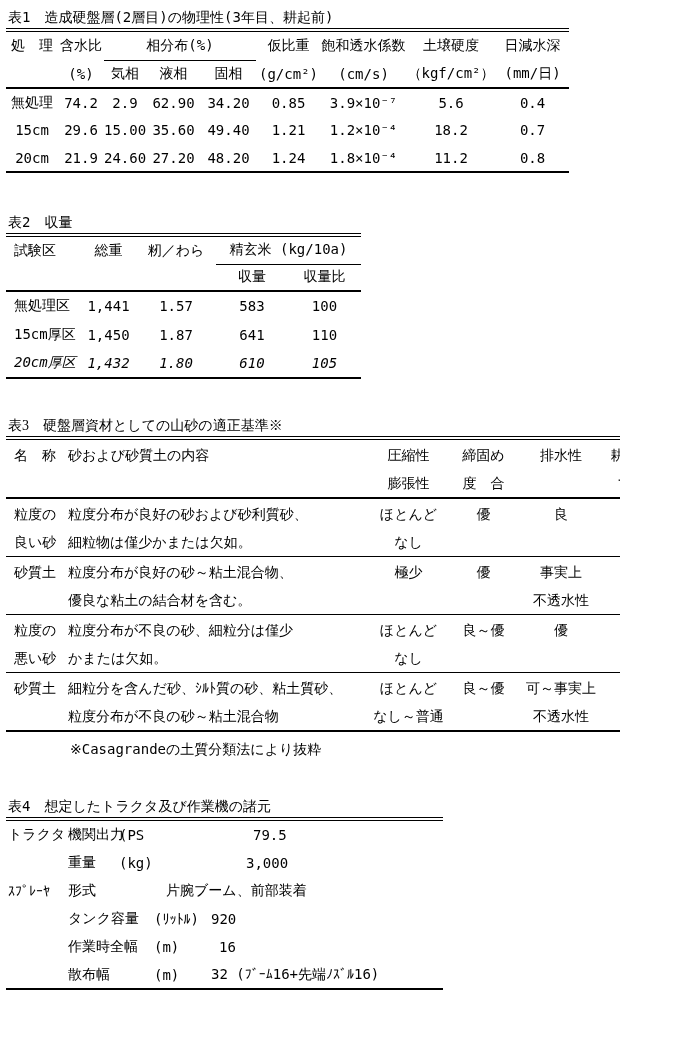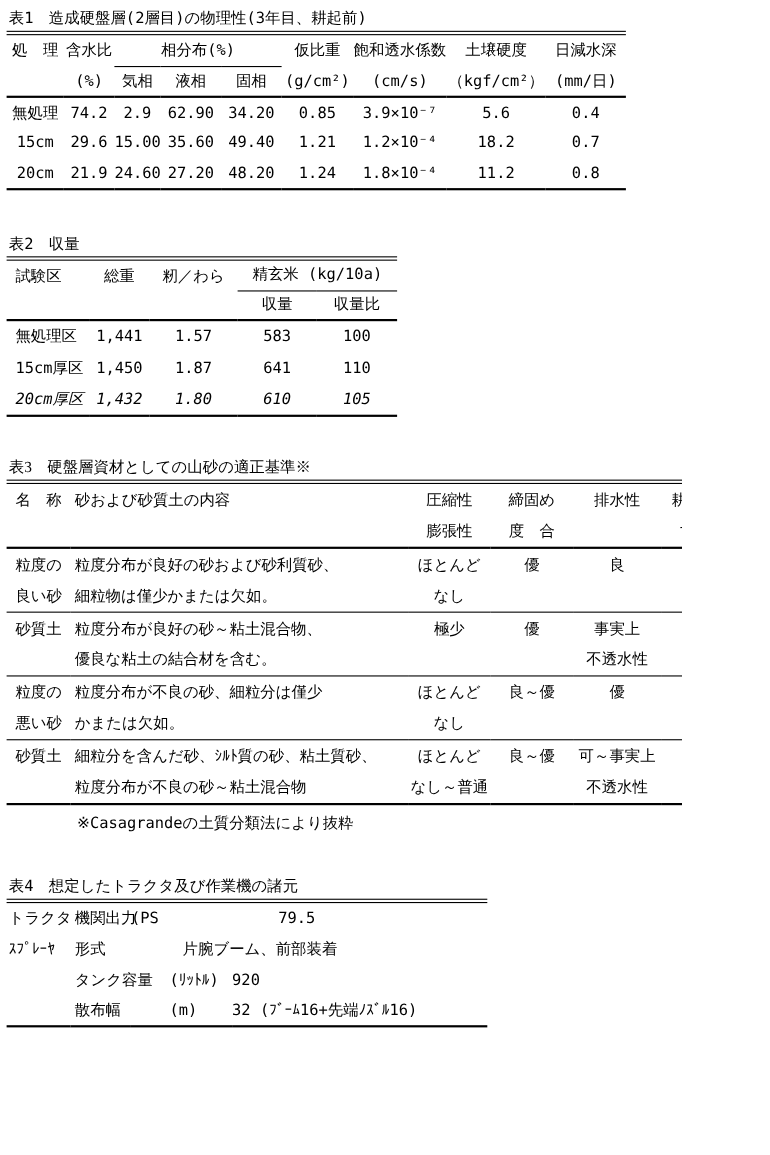--- a/index.html
+++ b/index.html
@@ -288,32 +288,44 @@
           <col style="width:232px">
       </colgroup>
       <tbody>
         <tr>
           <td class="g">トラクタ</td>
           <td class="lbl">機関出力</td>
           <td>(PS</td>
           <td class="pl42">79.5</td>
         </tr>
         <tr>
+          <td class="g"></td>
+          <td class="lbl">重量</td>
+          <td>(kg)</td>
+          <td class="pl35">3,000</td>
+        </tr>
+        <tr>
           <td class="g">ｽﾌﾟﾚｰﾔ</td>
           <td class="lbl">形式</td>
           <td class="merged-val" colspan="2">片腕ブーム、前部装着</td>
         </tr>
         <tr>
           <td class="g"></td>
           <td class="lbl">タンク容量</td>
           <td class="u-indent">(ﾘｯﾄﾙ)</td>
           <td>920</td>
         </tr>
         <tr>
           <td class="g"></td>
+          <td class="lbl">作業時全幅</td>
+          <td class="u-indent">(m)</td>
+          <td class="pl8">16</td>
+        </tr>
+        <tr>
+          <td class="g"></td>
           <td class="lbl">散布幅</td>
           <td class="u-indent">(m)</td>
           <td>32 (ﾌﾞｰﾑ16+先端ﾉｽﾞﾙ16)</td>
         </tr>
       </tbody>
     </table>
   </section>
 
 </div>
 

